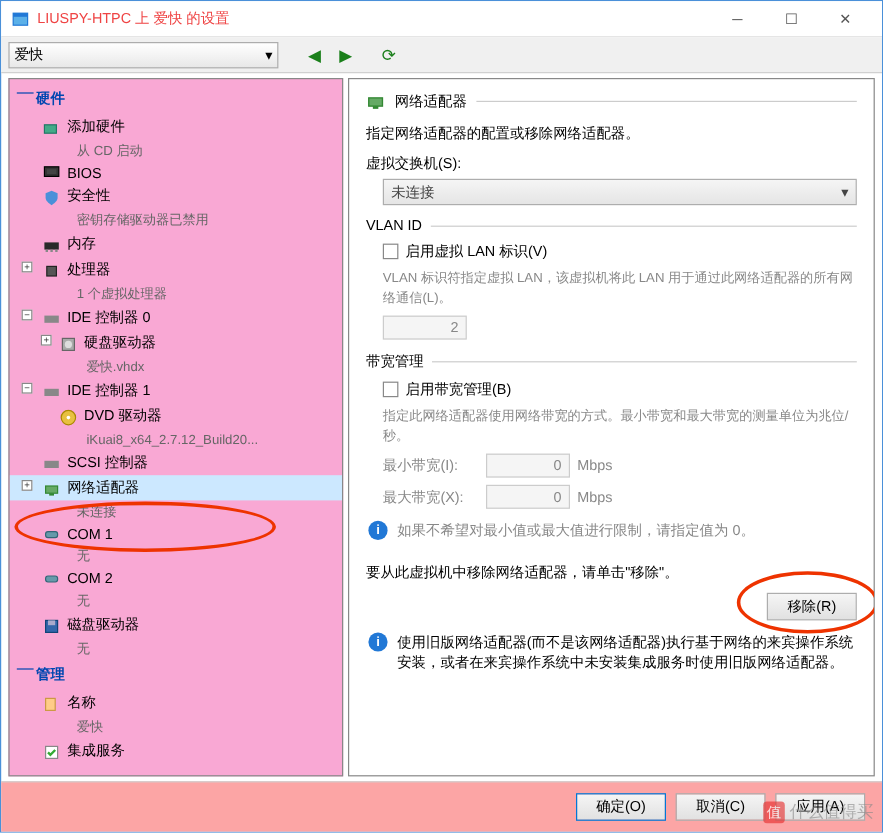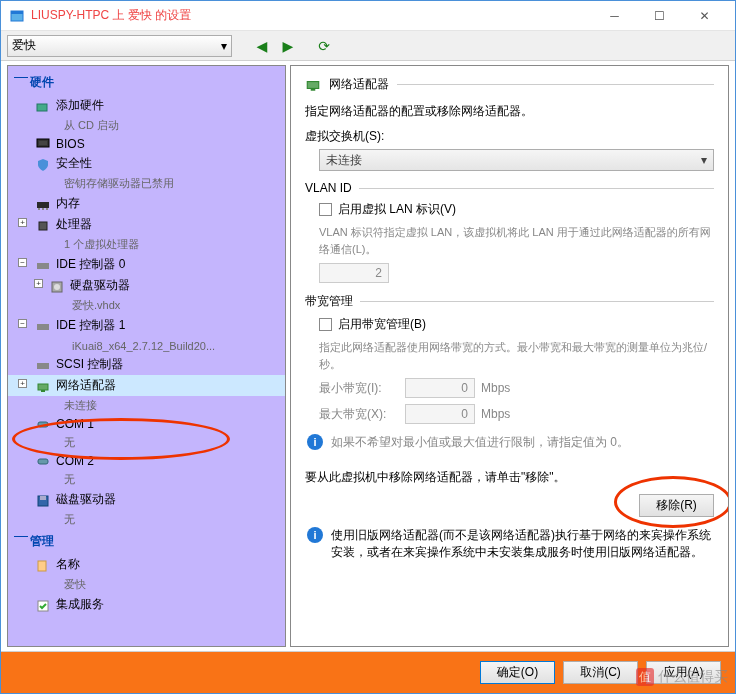--- a/index.html
+++ b/index.html
@@ -6,21 +6,21 @@
 body { background: #fff; width: 736px; height: 694px; overflow: hidden; position: relative; }
 .window { width: 736px; height: 694px; border: 1px solid #4a90d9; display: flex; flex-direction: column; }
 .titlebar { height: 30px; background: #fff; display: flex; align-items: center; padding: 0 8px; border-bottom: 1px solid #e5e5e5; }
 .titlebar .icon { width: 16px; height: 16px; margin-right: 6px; }
 .titlebar .title { flex: 1; font-size: 12px; color: #ef4444; }
 .winbtn { width: 45px; height: 28px; display: flex; align-items: center; justify-content: center; font-size: 12px; color: #555; }
 .toolbar { height: 30px; background: #f0f0f0; border-bottom: 1px solid #d0d0d0; display: flex; align-items: center; padding: 0 6px; gap: 6px; }
 .combo { width: 225px; height: 22px; border: 1px solid #adadad; background: linear-gradient(#fff,#e8e8e8); font-size: 12px; padding: 0 4px; display: flex; align-items: center; justify-content: space-between; }
 .navbtn { width: 20px; height: 20px; display: flex; align-items: center; justify-content: center; font-size: 14px; color: #1a7f1a; }
 .body { flex: 1; display: flex; overflow: hidden; }
-.left { width: 292px; border: 1px solid #888; margin: 4px 2px 4px 6px; background: #c4b5fd; overflow-y: auto; font-size: 12px; position: relative; }
+.left { width: 292px; border: 1px solid #888; margin: 4px 2px 4px 6px; background: #f9a8d4; overflow-y: auto; font-size: 12px; position: relative; }
 .right { flex: 1; margin: 4px 6px 4px 2px; display: flex; flex-direction: column; font-size: 12px; }
 .tree { padding: 4px 0; }
 .cat { color: #0046b0; font-weight: bold; padding: 4px 8px 4px 22px; position: relative; }
 .cat::before { content: ''; position: absolute; left: 6px; top: 7px; width: 14px; height: 12px; border-top: 1px solid #0046b0; }
 .node { padding: 2px 4px 2px 28px; position: relative; display: flex; align-items: flex-end; gap: 6px; min-height: 18px; }
 .node.sub { padding-left: 56px; color: #666; font-size: 11px; }
 .node .exp { position: absolute; left: 10px; top: 4px; width: 9px; height: 9px; border: 1px solid #888; font-size: 8px; line-height: 7px; text-align: center; background: #fff; color: #333; }
 .node.sel { background: #cce8ff; }
 .ico { width: 14px; height: 14px; display: inline-block; flex-shrink: 0; }
 .circle1 { position: absolute; border: 3px solid #e30; border-radius: 50%; pointer-events: none; }
@@ -31,21 +31,21 @@
 .sect .line { flex: 1; height: 1px; background: #ccc; }
 .row { margin: 6px 0 6px 14px; display: flex; align-items: center; gap: 6px; }
 .sel-box { width: 395px; height: 22px; border: 1px solid #adadad; background: linear-gradient(#f5f5f5,#e5e5e5); font-size: 12px; padding: 0 6px; display: flex; align-items: center; justify-content: space-between; color: #444; }
 .chk { width: 13px; height: 13px; border: 1px solid #888; background: #fff; }
 .hint { color: #888; font-size: 11px; margin: 4px 0 4px 14px; line-height: 1.5; }
 .numbox { width: 70px; height: 20px; border: 1px solid #ccc; background: #f5f5f5; text-align: right; padding: 0 6px; color: #888; font-size: 12px; }
 .lbl { display: inline-block; width: 80px; color: #888; }
 .btn { min-width: 75px; height: 23px; border: 1px solid #adadad; background: linear-gradient(#f5f5f5,#e1e1e1); font-size: 12px; padding: 0 10px; }
 .info { display: flex; gap: 8px; margin: 10px 0 0 2px; align-items: flex-start; }
 .info .i { width: 16px; height: 16px; border-radius: 50%; background: #2178d6; color: #fff; font-size: 11px; line-height: 16px; text-align: center; flex-shrink: 0; font-weight: bold; }
-.footer { height: 42px; border-top: 1px solid #d0d0d0; display: flex; align-items: center; justify-content: flex-end; gap: 8px; padding: 0 14px; background: #f97316; }
+.footer { height: 42px; border-top: 1px solid #d0d0d0; display: flex; align-items: center; justify-content: flex-end; gap: 8px; padding: 0 14px; background: #fca5a5; }
 .watermark { position: absolute; right: 8px; bottom: 8px; font-size: 14px; color: #888; opacity: 0.6; pointer-events: none; }
 .watermark .z { display: inline-block; width: 18px; height: 18px; background: #e62828; color: #fff; border-radius: 3px; font-size: 12px; line-height: 18px; text-align: center; margin-right: 4px; }
 </style>
 </head>
 <body>
 
 <div class="window">
   <div class="titlebar">
     <svg class="icon" viewBox="0 0 16 16">
         <rect x="2" y="3" width="12" height="10" fill="#5bb0e8" stroke="#2178d6"></rect>
@@ -134,20 +134,27 @@
           </div>
         <div class="node sub" style="padding-left:64px">爱快.vhdx</div>
 
         <div class="node">
             <span class="exp">−</span>
             <svg class="ico" viewBox="0 0 14 14">
               <rect x="1" y="4" width="12" height="6" fill="#888"></rect>
             </svg>
             <span>IDE 控制器 1</span>
           </div>
+        <div class="node" style="padding-left:42px">
+            <svg class="ico" viewBox="0 0 14 14">
+              <circle cx="7" cy="7" r="6" fill="#e8c040" stroke="#a80"></circle>
+              <circle cx="7" cy="7" r="1.5" fill="#fff"></circle>
+            </svg>
+            <span>DVD 驱动器</span>
+          </div>
         <div class="node sub" style="padding-left:64px">iKuai8_x64_2.7.12_Build20...</div>
 
         <div class="node">
             <svg class="ico" viewBox="0 0 14 14">
               <rect x="1" y="4" width="12" height="6" fill="#888"></rect>
             </svg>
             <span>SCSI 控制器</span>
           </div>
 
         <div class="node sel">

